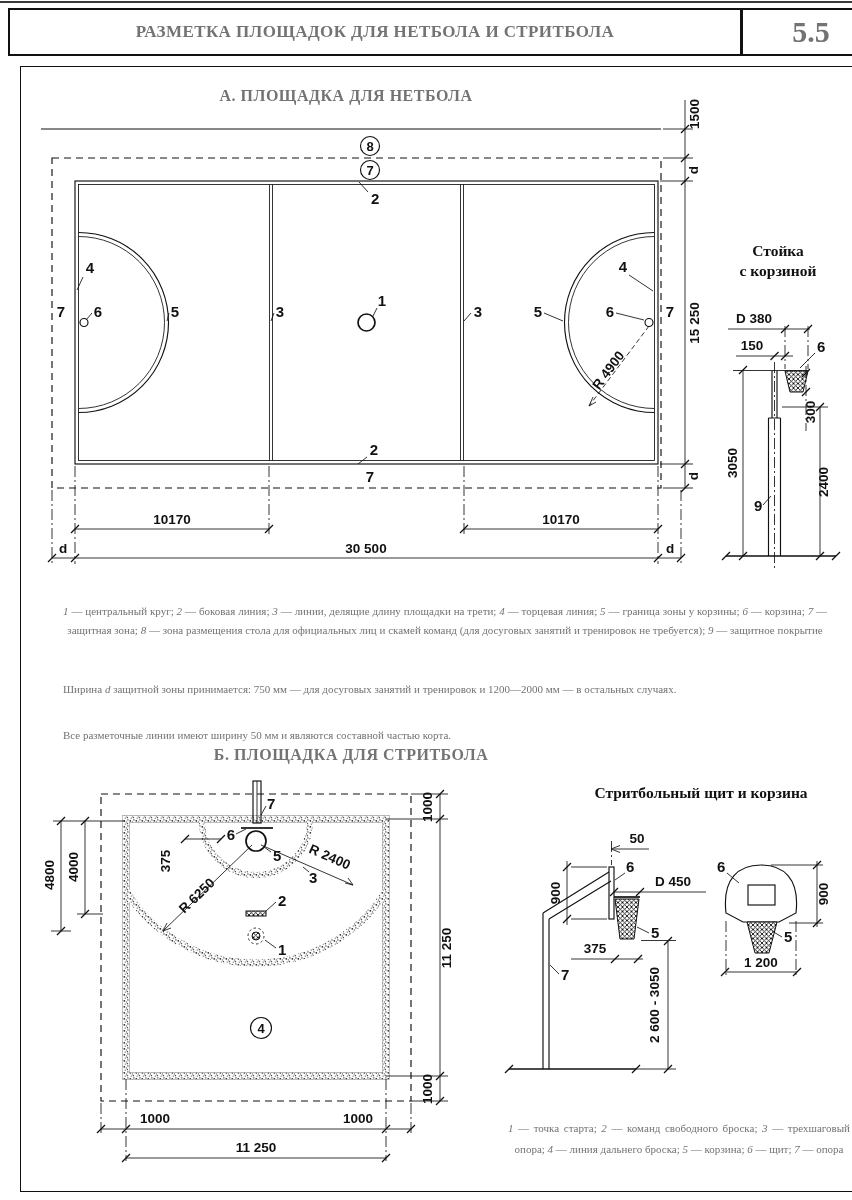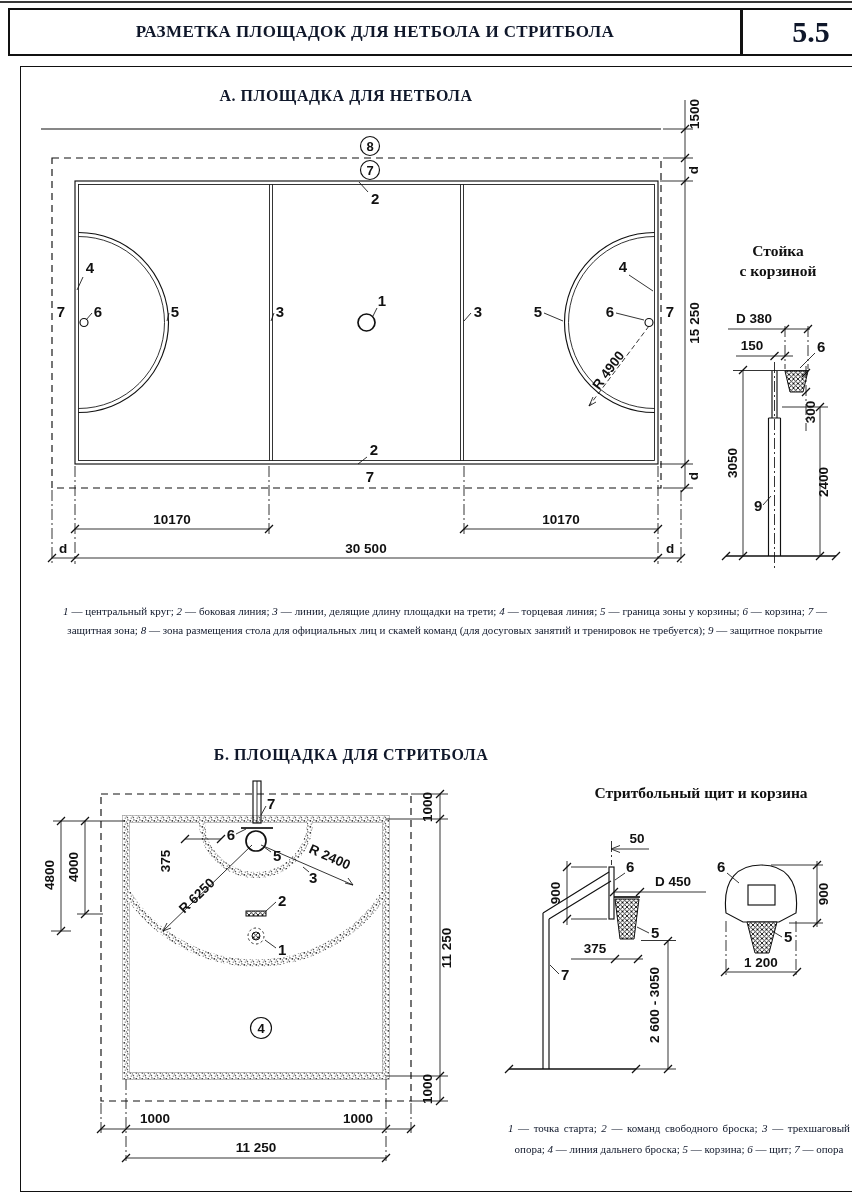--- a/index.html
+++ b/index.html
@@ -1,16 +1,16 @@
 <!DOCTYPE html>
 <html><head>
 <meta charset="utf-8">
 <style>
   html,body{margin:0;padding:0;background:#e8e8e4;}
-  .page{position:relative;width:852px;height:1200px;background:#ffffff;font-family:"Liberation Serif",serif;color:#0f172a;overflow:hidden;}
+  .page{position:relative;width:852px;height:1200px;background:#ffffff;font-family:"Liberation Serif",serif;color:#737373;overflow:hidden;}
   .scan-top{position:absolute;left:0;top:1px;width:852px;border-top:2px solid #3a3a3a;}
   .hdr{position:absolute;left:8px;top:8px;width:730px;height:44px;border:2px solid #111;display:flex;align-items:center;justify-content:center;}
   .hdr-title{font-weight:bold;font-size:17px;letter-spacing:.4px;}
   .hdr-num{position:absolute;left:741px;top:8px;width:104px;height:44px;border:2px solid #111;display:flex;align-items:center;justify-content:center;font-size:30px;font-weight:bold;padding-left:16px;}
   .main{position:absolute;left:20px;top:66px;width:835px;height:1124px;border:1.5px solid #111;}
   .sec-title{position:absolute;text-align:center;font-weight:bold;font-size:16px;letter-spacing:.5px;}
   .t-a{left:30px;top:20px;width:590px;}
   .t-b{left:90px;top:679px;width:480px;text-align:center;}
   .body-text{position:absolute;font-size:11px;line-height:18.6px;text-align:justify;}
   .legend-a{left:42px;top:524px;width:764px;text-align-last:center;}
@@ -209,21 +209,23 @@
       <g>
         <line class="s2" x1="18" y1="330" x2="128" y2="330"></line>
         <path class="tk" d="M14,334 L22,326 M124,334 L132,326"></path>
       </g>
     </svg>
 
     <p class="body-text legend-a">
       <span><i>1</i><span> — центральный круг; </span></span><span><i>2</i><span> — боковая линия; </span></span><span><i>3</i><span> — линии, делящие длину площадки на трети; </span></span><span><i>4</i><span> — торцевая линия; </span></span><span><i>5</i><span> — граница зоны у корзины; </span></span><span><i>6</i><span> — корзина; </span></span><span><i>7</i><span> — защитная зона; </span></span><span><i>8</i><span> — зона размещения стола для официальных лиц и скамей команд (для досуговых занятий и тренировок не требуется); </span></span><span><i>9</i><span> — защитное покрытие</span></span>
     </p>
 
-
+    <p class="body-text note-d"><span>Ширина </span><i>d</i><span> защитной зоны принимается: 750 мм — для досуговых занятий и тренировок и 1200—2000 мм — в остальных случаях.</span></p>
+
+    <p class="body-text note-lines">Все разметочные линии имеют ширину 50 мм и являются составной частью корта.</p>
 
     <div class="sec-title t-b">Б. ПЛОЩАДКА ДЛЯ СТРИТБОЛА</div>
 
     <svg style="left:12px;top:704px" width="460" height="392" viewBox="0 0 460 392">
       <rect class="s1 dash" x="68" y="23" width="310" height="307"></rect>
 
       <g>
         <rect x="93" y="48" width="260" height="257" fill="none" stroke="url(#grain)" stroke-width="7"></rect>
         <rect class="thin" style="stroke:#999;stroke-width:.6" x="89.5" y="44.5" width="267" height="264"></rect>
         <rect class="thin" style="stroke:#999;stroke-width:.6" x="96.5" y="51.5" width="253" height="250"></rect>

